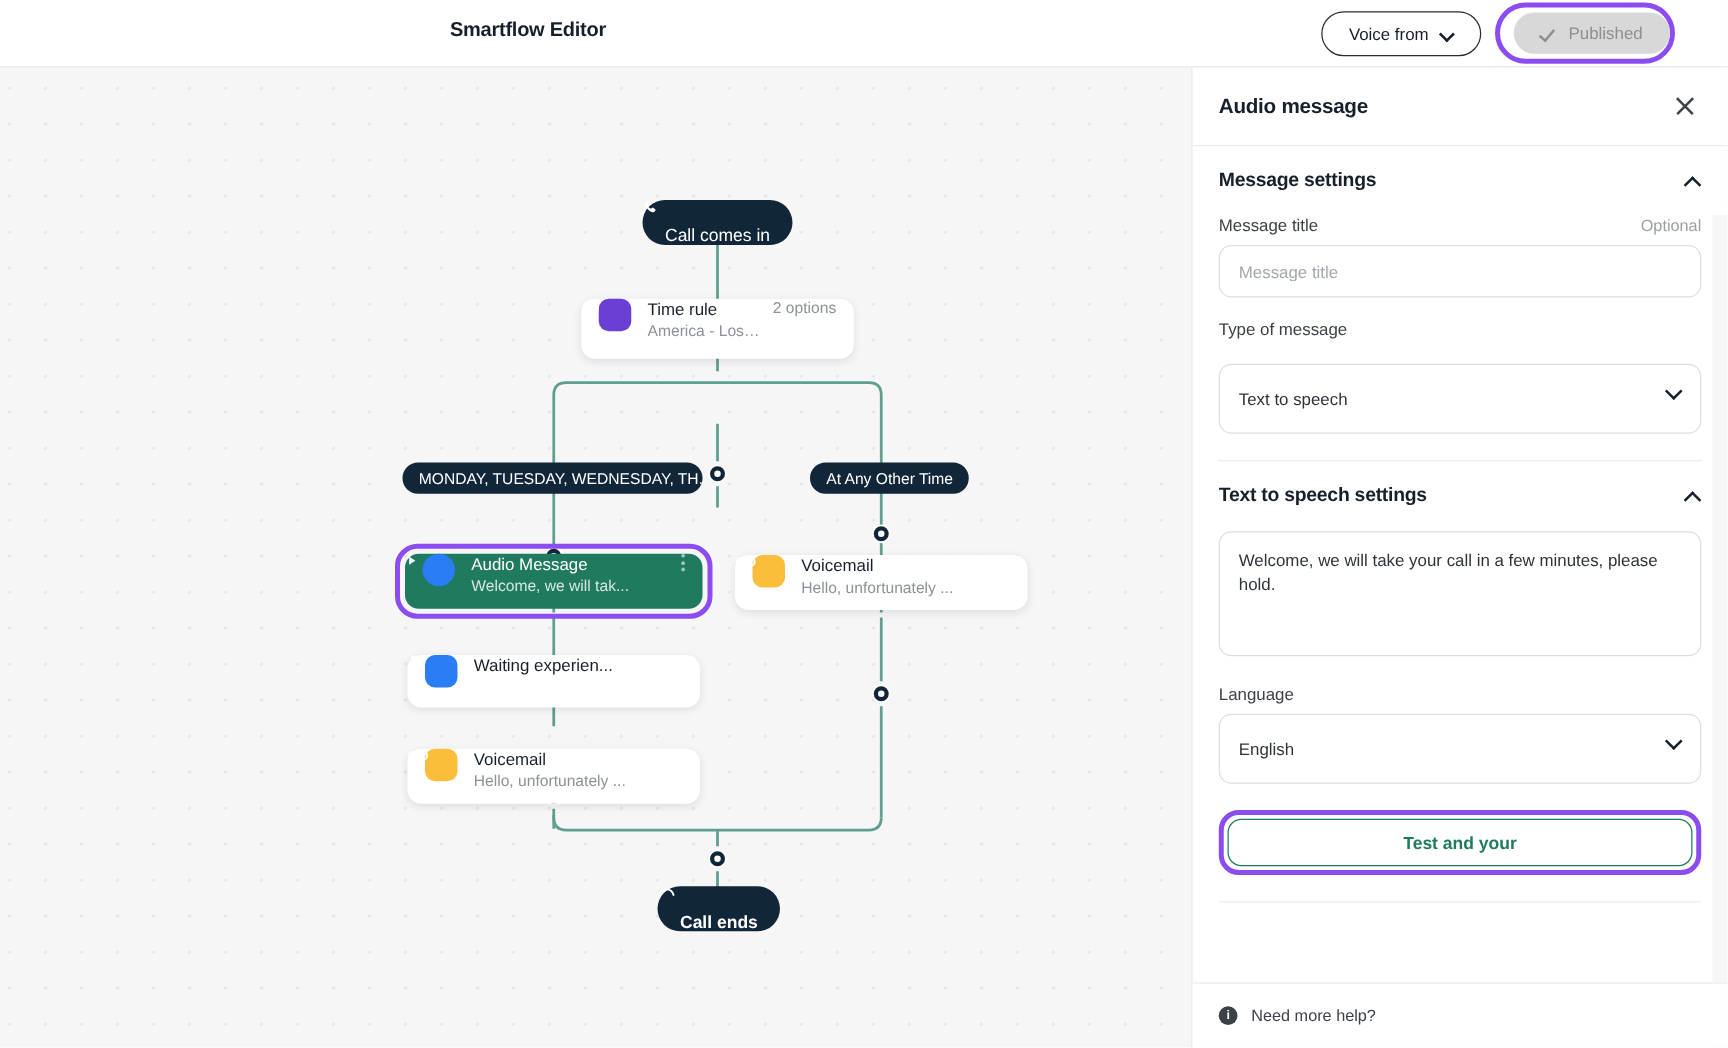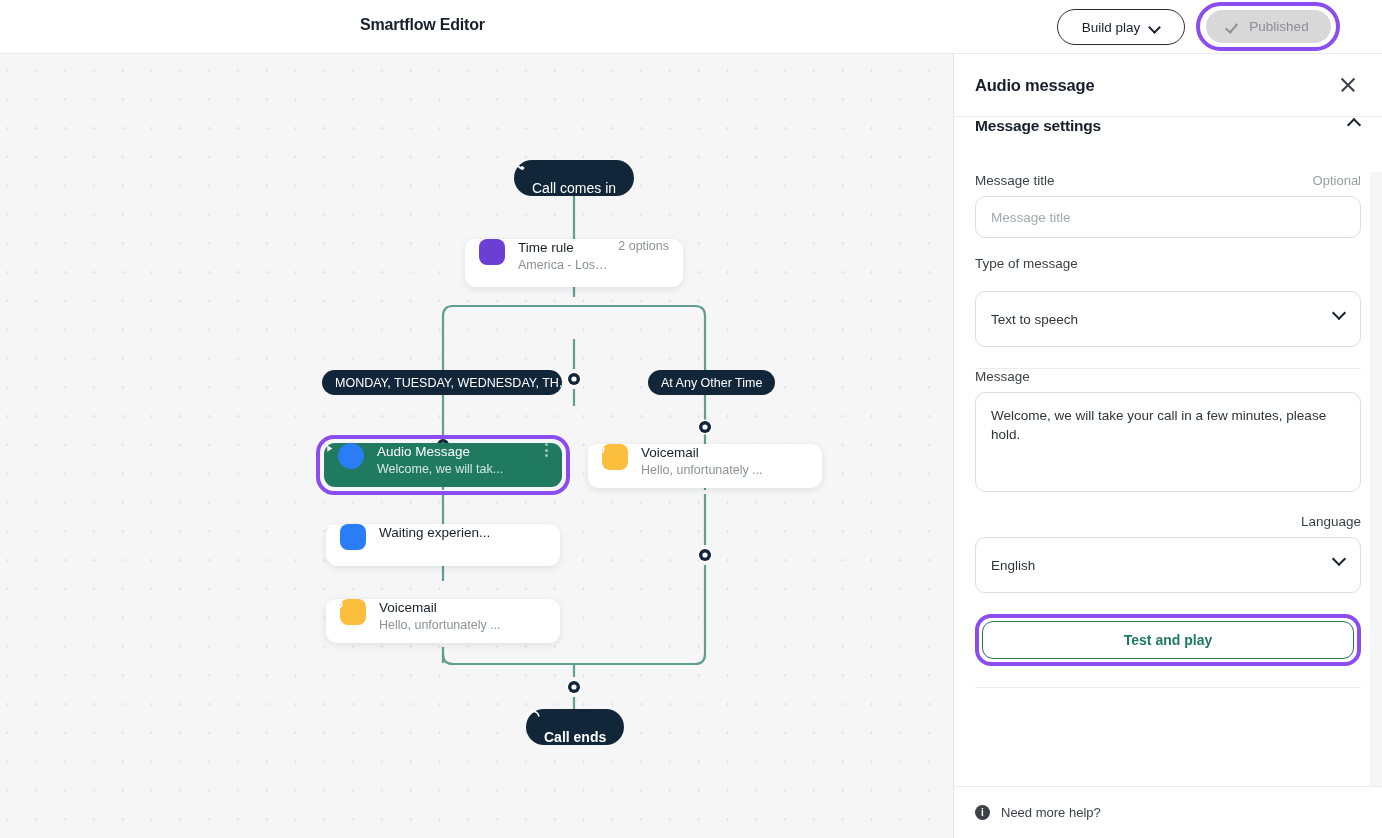--- a/index.html
+++ b/index.html
@@ -31,21 +31,21 @@
   .chev-sm { width: 10px; height: 10px; display: inline-block; position: relative; }
   .chev-sm::before {
     content: ""; position: absolute; left: 0; top: 1px;
     width: 7px; height: 7px; border-right: 2px solid #17202a; border-bottom: 2px solid #17202a;
     transform: rotate(45deg);
   }
   .published-wrap {
     position: absolute; left: 1196px; top: 2px;
     width: 144px; height: 49px;
     border: 4px solid #8b4df0; border-radius: 26px;
-    display: flex; align-items: center; justify-content: center;
+    display: flex; align-items: center; justify-content: flex-end;
   }
   .published-btn {
     width: 125px; height: 33px; border-radius: 17px;
     background: #d8d8d8; border: none; color: #8e8e93;
     display: flex; align-items: center; justify-content: center; gap: 8px;
     font-size: 13.5px; cursor: default;
   }
   .check-ic { width: 14px; height: 11px; position: relative; display: inline-block; }
   .check-ic::before {
     content: ""; position: absolute; left: 1px; top: 0px;
@@ -135,21 +135,21 @@
   }
   .close-x::before, .close-x::after {
     content: ""; position: absolute; left: 4px; top: 12px; width: 18px; height: 1.6px;
     background: #3c4148;
   }
   .close-x::before { transform: rotate(45deg); }
   .close-x::after  { transform: rotate(-45deg); }
 
   .section { padding: 0 21px; }
   .section-head {
-    display: flex; align-items: flex-start; height: 56px; cursor: pointer;
+    display: flex; align-items: center; height: 56px; cursor: pointer;
   }
   .section-head .st { font-size: 15.5px; font-weight: 700; color: #17202a; letter-spacing: -0.2px; }
   .caret {
     margin-left: auto; width: 14px; height: 10px; position: relative;
   }
   .caret::before {
     content: ""; position: absolute; left: 2px; top: 3px;
     width: 8px; height: 8px; border-left: 2px solid #17202a; border-top: 2px solid #17202a;
     transform: rotate(45deg);
   }
@@ -176,21 +176,21 @@
     content: ""; position: absolute; left: 0; top: 0;
     width: 8px; height: 8px; border-right: 2px solid #17202a; border-bottom: 2px solid #17202a;
     transform: rotate(45deg);
   }
   .divider { height: 1px; background: #ececee; margin-top: 21px; }
   .textarea {
     width: 100%; height: 100px; border: 1px solid #dcdee1; border-radius: 10px;
     padding: 13px 15px; font-size: 13.5px; color: #2f343a; line-height: 19px;
     resize: none; font-family: "Liberation Sans", sans-serif; outline: none;
   }
-  .two-col { display: flex; gap: 15px; text-align: right; }
+  .two-col { display: flex; gap: 15px; }
   .two-col > div { flex: 1 1 0; min-width: 0; }
   .test-wrap {
     position: relative; margin-top: 21px;
     border: 4px solid #8b4df0; border-radius: 16px; padding: 3px;
   }
   .test-btn {
     width: 100%; height: 38px; border: 1px solid #1f7a5f; border-radius: 11px;
     background: #fff; color: #1f7a5f; font-size: 14px; font-weight: 700;
     font-family: "Liberation Sans", sans-serif; cursor: pointer;
   }
@@ -208,21 +208,21 @@
 </style>
 </head>
 <body>
 
 <div class="app">
 
   <div class="topbar">
     <div class="topbar-title">Smartflow Editor</div>
 
     <div class="build-from-btn">
-      <span>Build play</span>
+      <span>Voice from</span>
       <span class="chev-sm"></span>
     </div>
 
     <div class="published-wrap">
       <div class="published-btn">
         <span class="check-ic"></span>
         <span>Published</span>
       </div>
     </div>
   </div>
@@ -402,38 +402,41 @@
       <div class="field-label" style="margin-bottom:20px;">Type of message</div>
       <div class="select">
         <span>Text to speech</span>
         <span class="chev"></span>
       </div>
 
       <div class="divider"></div>
     </div>
 
     <div class="section">
-
-      <div class="field-label" style="margin-bottom:8px;">Message</div>
+      <div class="section-head">
+        <div class="st">Text to speech settings</div>
+        <div class="caret"></div>
+      </div>
+
       <textarea class="textarea" style="">Welcome, we will take your call in a few minutes, please hold.</textarea>
 
       <div style="height:18px"></div>
 
       <div class="two-col">
         <div>
           <div class="field-label" style="margin-bottom:8px;">Language</div>
           <div class="select">
             <span>English</span>
             <span class="chev"></span>
           </div>
         </div>
       </div>
 
       <div class="test-wrap">
-        <button class="test-btn">Test and play</button>
+        <button class="test-btn">Test and your</button>
       </div>
 
       <div class="divider"></div>
     </div>
 
     <div class="panel-foot">
       <div class="info-ic">i</div>
       <div class="foot-txt">Need more help?</div>
     </div>
   </div>

